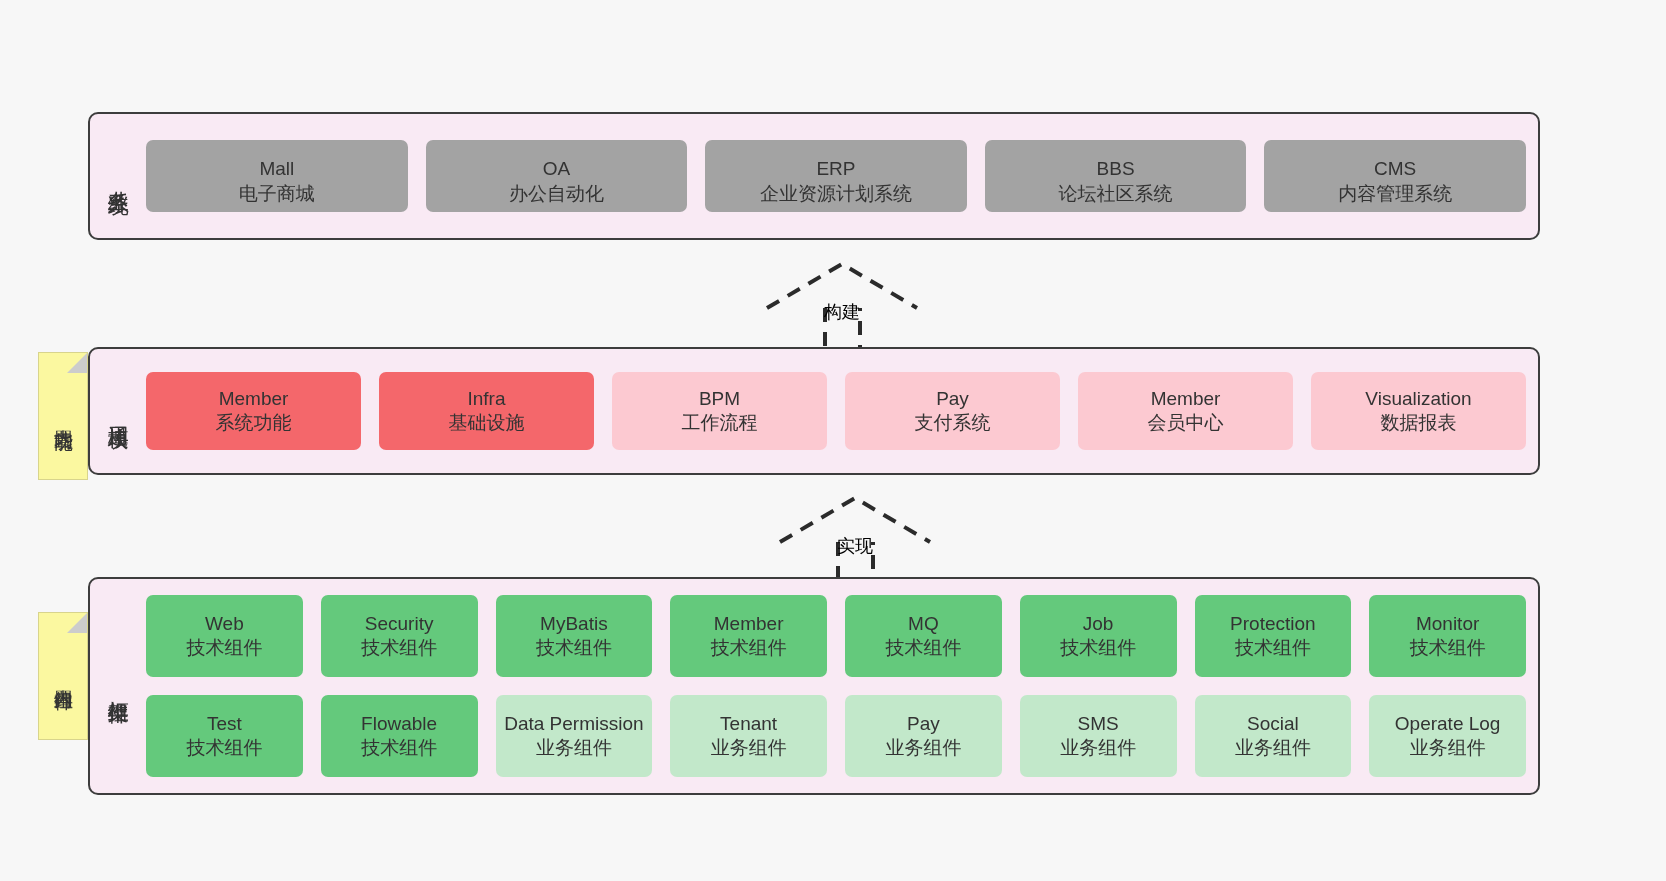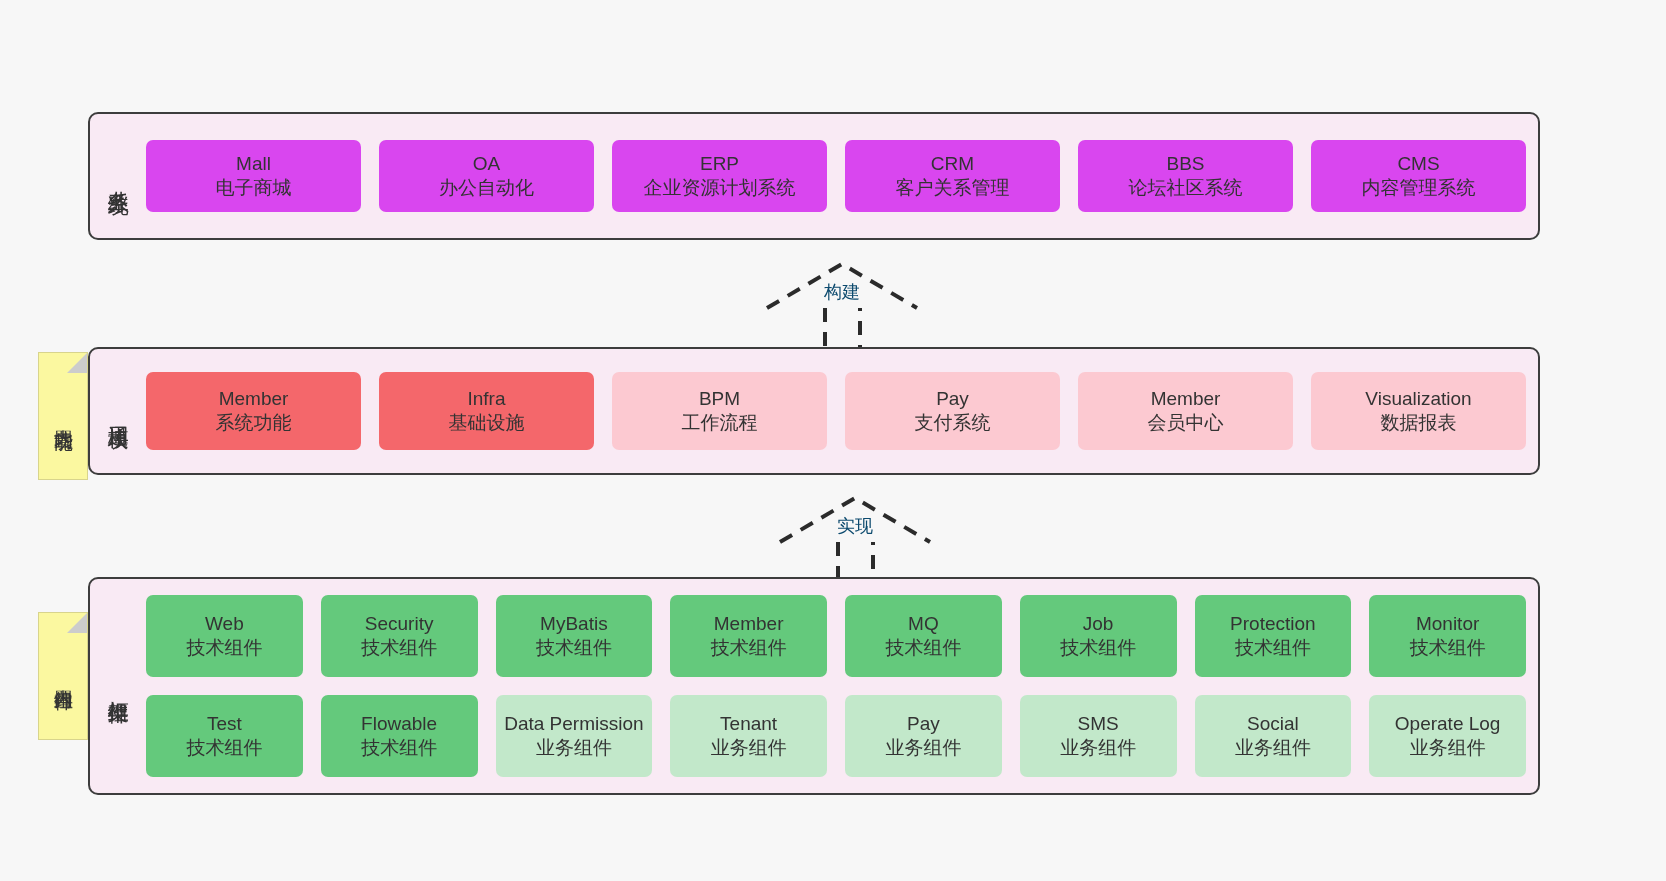--- a/index.html
+++ b/index.html
@@ -67,21 +67,21 @@
     justify-content: center;
     text-align: center;
     line-height: 1.28;
     color: #333333;
     padding: 6px 4px;
   }
   .card .en { font-size: 19px; }
   .card .cn { font-size: 19px; }
 
   
-  .c-blue       { background: #d946ef; }
+  .c-blue       { background: #a3a3a3; justify-content: flex-end; }
   .c-red        { background: #f4676b; }
   .c-pink       { background: #fcc9d1; }
   .c-green      { background: #64c97c; }
   .c-greenlight { background: #c2e8ca; }
 
   
   #layer-business  { left: 88px;  top: 112px; width: 1452px; height: 128px; }
   #layer-business .card { height: 72px; }
 
   #layer-common    { left: 88px;  top: 347px; width: 1452px; height: 128px; }
@@ -122,23 +122,23 @@
   .uml-arrow {
     position: absolute;
     width: 170px;
     height: 100px;
   }
   .uml-arrow svg { display: block; width: 100%; height: 100%; }
   .uml-arrow .arrow-label {
     position: absolute;
     left: 50%;
     transform: translateX(-50%);
-    bottom: 52px;
+    bottom: 32px;
     font-size: 18px;
-    color: #0c4a6e;
+    color: #000000;
     background: transparent;
     padding: 0 3px;
     white-space: nowrap;
   }
   #arrow-build  { left: 757px; top: 256px; }
   #arrow-impl   { left: 770px; top: 490px; }
 </style>
 </head>
 <body>
 
@@ -152,24 +152,20 @@
           <span class="en">Mall</span>
           <span class="cn">电子商城</span>
         </div>
         <div class="card c-blue">
           <span class="en">OA</span>
           <span class="cn">办公自动化</span>
         </div>
         <div class="card c-blue">
           <span class="en">ERP</span>
           <span class="cn">企业资源计划系统</span>
-        </div>
-        <div class="card c-blue">
-          <span class="en">CRM</span>
-          <span class="cn">客户关系管理</span>
         </div>
         <div class="card c-blue">
           <span class="en">BBS</span>
           <span class="cn">论坛社区系统</span>
         </div>
         <div class="card c-blue">
           <span class="en">CMS</span>
           <span class="cn">内容管理系统</span>
         </div>
       </div>

